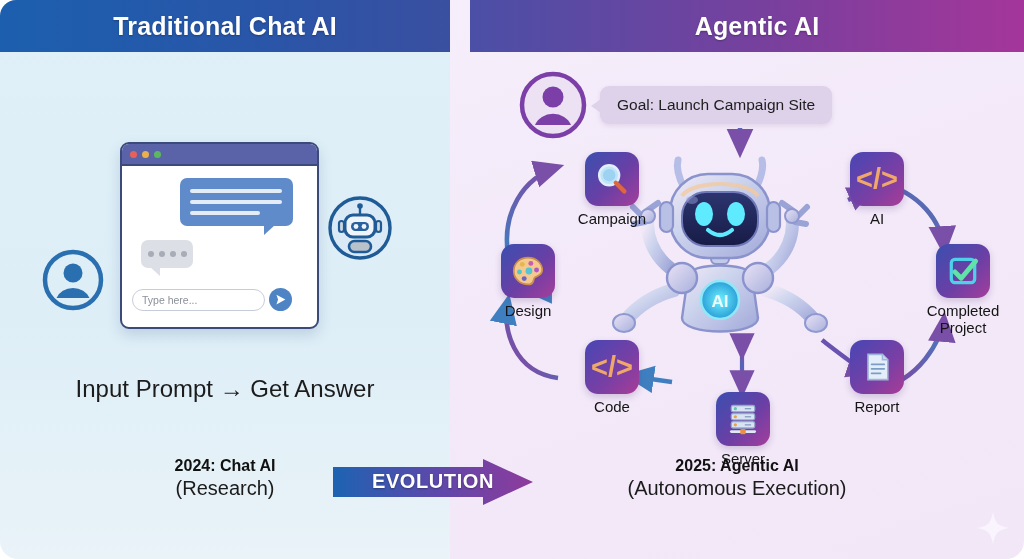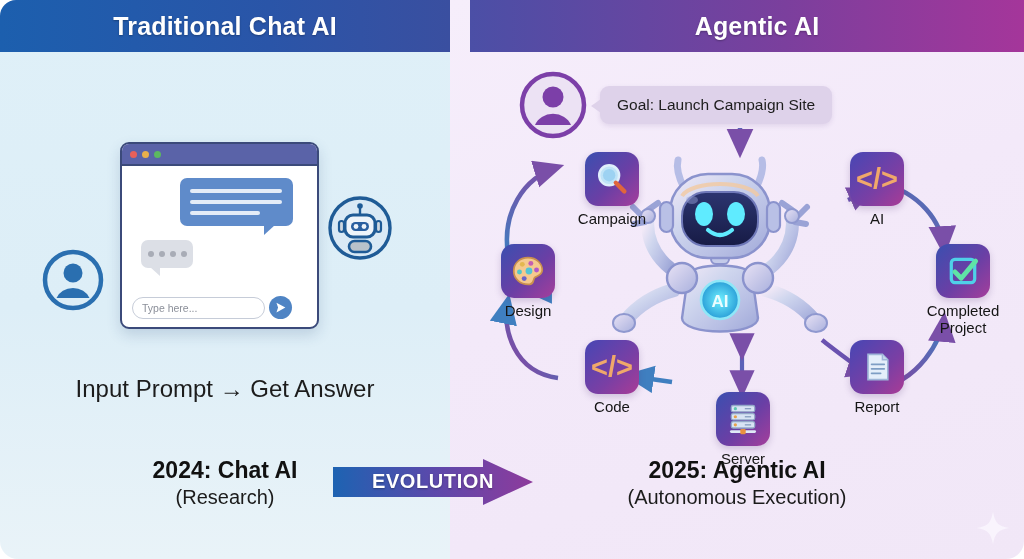--- a/index.html
+++ b/index.html
@@ -33,37 +33,37 @@
   .dot{width:7px;height:7px;border-radius:50%;}
   .d-red{background:#e8605a;}.d-yel{background:#e9b04b;}.d-grn{background:#5cb860;}
   .chatbody{position:relative;height:161px;}
   .bubble-ai{position:absolute;left:58px;top:12px;width:113px;height:48px;background:#5f8bca;border-radius:7px;}
   .bubble-ai:after{content:"";position:absolute;right:18px;bottom:-9px;border-left:11px solid #5f8bca;border-bottom:10px solid transparent;}
   .bline{position:absolute;left:10px;height:3.5px;background:#e4ecf7;border-radius:2px;}
   .bl1{top:11px;width:92px;}.bl2{top:22px;width:92px;}.bl3{top:33px;width:70px;}
   .bubble-user{position:absolute;left:19px;top:74px;width:52px;height:28px;background:#dcdfe6;border-radius:7px;}
   .bubble-user:after{content:"";position:absolute;left:9px;bottom:-8px;border-right:10px solid #dcdfe6;border-bottom:9px solid transparent;}
   .tdot{position:absolute;top:11px;width:6px;height:6px;border-radius:50%;background:#a8acb6;}
-  .inputrow{position:absolute;left:10px;bottom:8px;display:flex;align-items:center;gap:4px;}
+  .inputrow{position:absolute;left:10px;bottom:16px;display:flex;align-items:center;gap:4px;}
   .inputbox{width:122px;height:20px;border:1.6px solid #c6ccd8;border-radius:11px;background:#fff;
     display:flex;align-items:center;padding-left:9px;color:#8b8f99;font-size:10.5px;}
   .sendbtn{width:23px;height:23px;border-radius:50%;background:#4f84c4;display:flex;align-items:center;justify-content:center;}
   .sendbtn svg{display:block;}
 
   .user-avatar-l{position:absolute;left:42px;top:249px;width:62px;height:62px;}
   .bot-badge{position:absolute;left:327px;top:195px;width:66px;height:66px;}
 
   .caption-left{position:absolute;left:0;top:375px;width:450px;text-align:center;
     font-size:24px;color:#1c1c1c;}
 
   
   .foot{position:absolute;bottom:0;left:0;width:1024px;height:110px;pointer-events:none;}
   .foot-l{position:absolute;left:0;top:8px;width:450px;text-align:center;}
   .foot-r{position:absolute;left:450px;top:8px;width:574px;text-align:center;}
-  .foot-title{font-size:23px;font-weight:bold;color:#111;}
+  .foot-title{font-size:16px;font-weight:bold;color:#111;}
   .foot-sub{font-size:20px;color:#1b1b1b;margin-top:2px;}
 
   .evo{position:absolute;left:333px;top:10px;width:200px;height:46px;}
   .evo-label{position:absolute;left:352px;top:21px;width:162px;text-align:center;color:#fff;
     font-size:20px;font-weight:bold;letter-spacing:.6px;text-shadow:0 1px 2px rgba(0,0,0,.3);}
 
   .sparkle{position:absolute;right:14px;bottom:14px;width:34px;height:34px;opacity:.85;}
 
   
   .goal-avatar{position:absolute;left:518px;top:70px;width:70px;height:70px;}

